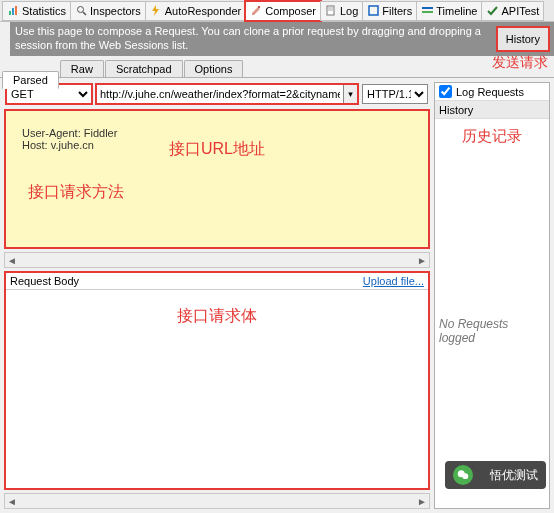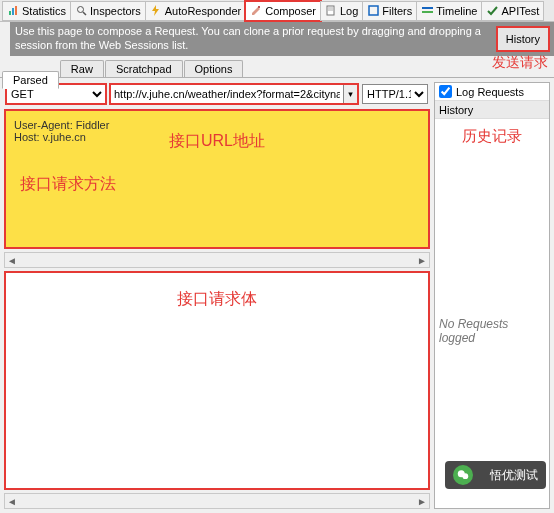--- a/index.html
+++ b/index.html
@@ -97,34 +97,34 @@
   }
 
   
   .req-line {
     display:flex; align-items:center; gap:4px;
     padding: 2px;
   }
   .sel {
     height: 20px; border:1px solid #888; background:#fff; font-size:11px;
   }
-  .method { width: 100px; }
+  .method { width: 86px; }
   .url { flex:1; height:20px; border:1px solid #888; padding:0 3px; font-size:11px; }
   .caret {
     width:14px; height:20px; border:1px solid #888; border-left:none;
     background:#eee; display:flex; align-items:center; justify-content:center;
     font-size:9px;
   }
   .http { width:66px; height:20px; }
 
   
   .headers-box {
     border: 2px solid #e53935;
-    background:#fde047;
-    padding: 8px;
+    background:#fef9c3;
+    padding: 16px;
     height: 140px;
     font-size:11px; color:#333;
     overflow:hidden;
   }
   .headers-box .line { white-space: pre; }
   .anno { color:#e53935; font-size:16px; }
   .anno-method { margin-top: 22px; margin-left: 6px;}
   .anno-url { text-align:center; margin-top:-12px;}
 
   
@@ -297,20 +297,24 @@
       <div class="anno anno-url">接口URL地址</div>
       <div class="anno anno-method">接口请求方法</div>
     </div>
 
     <div class="hscroll">
       <span>◄</span>
       <span>►</span>
     </div>
 
     <div class="body-box">
+      <div class="body-head">
+        <span>Request Body</span>
+        <span class="upload">Upload file...</span>
+      </div>
       <div class="body-area">
         <div class="anno-body">接口请求体</div>
       </div>
     </div>
     <div class="hscroll">
       <span>◄</span>
       <span>►</span>
     </div>
   </div>
 

